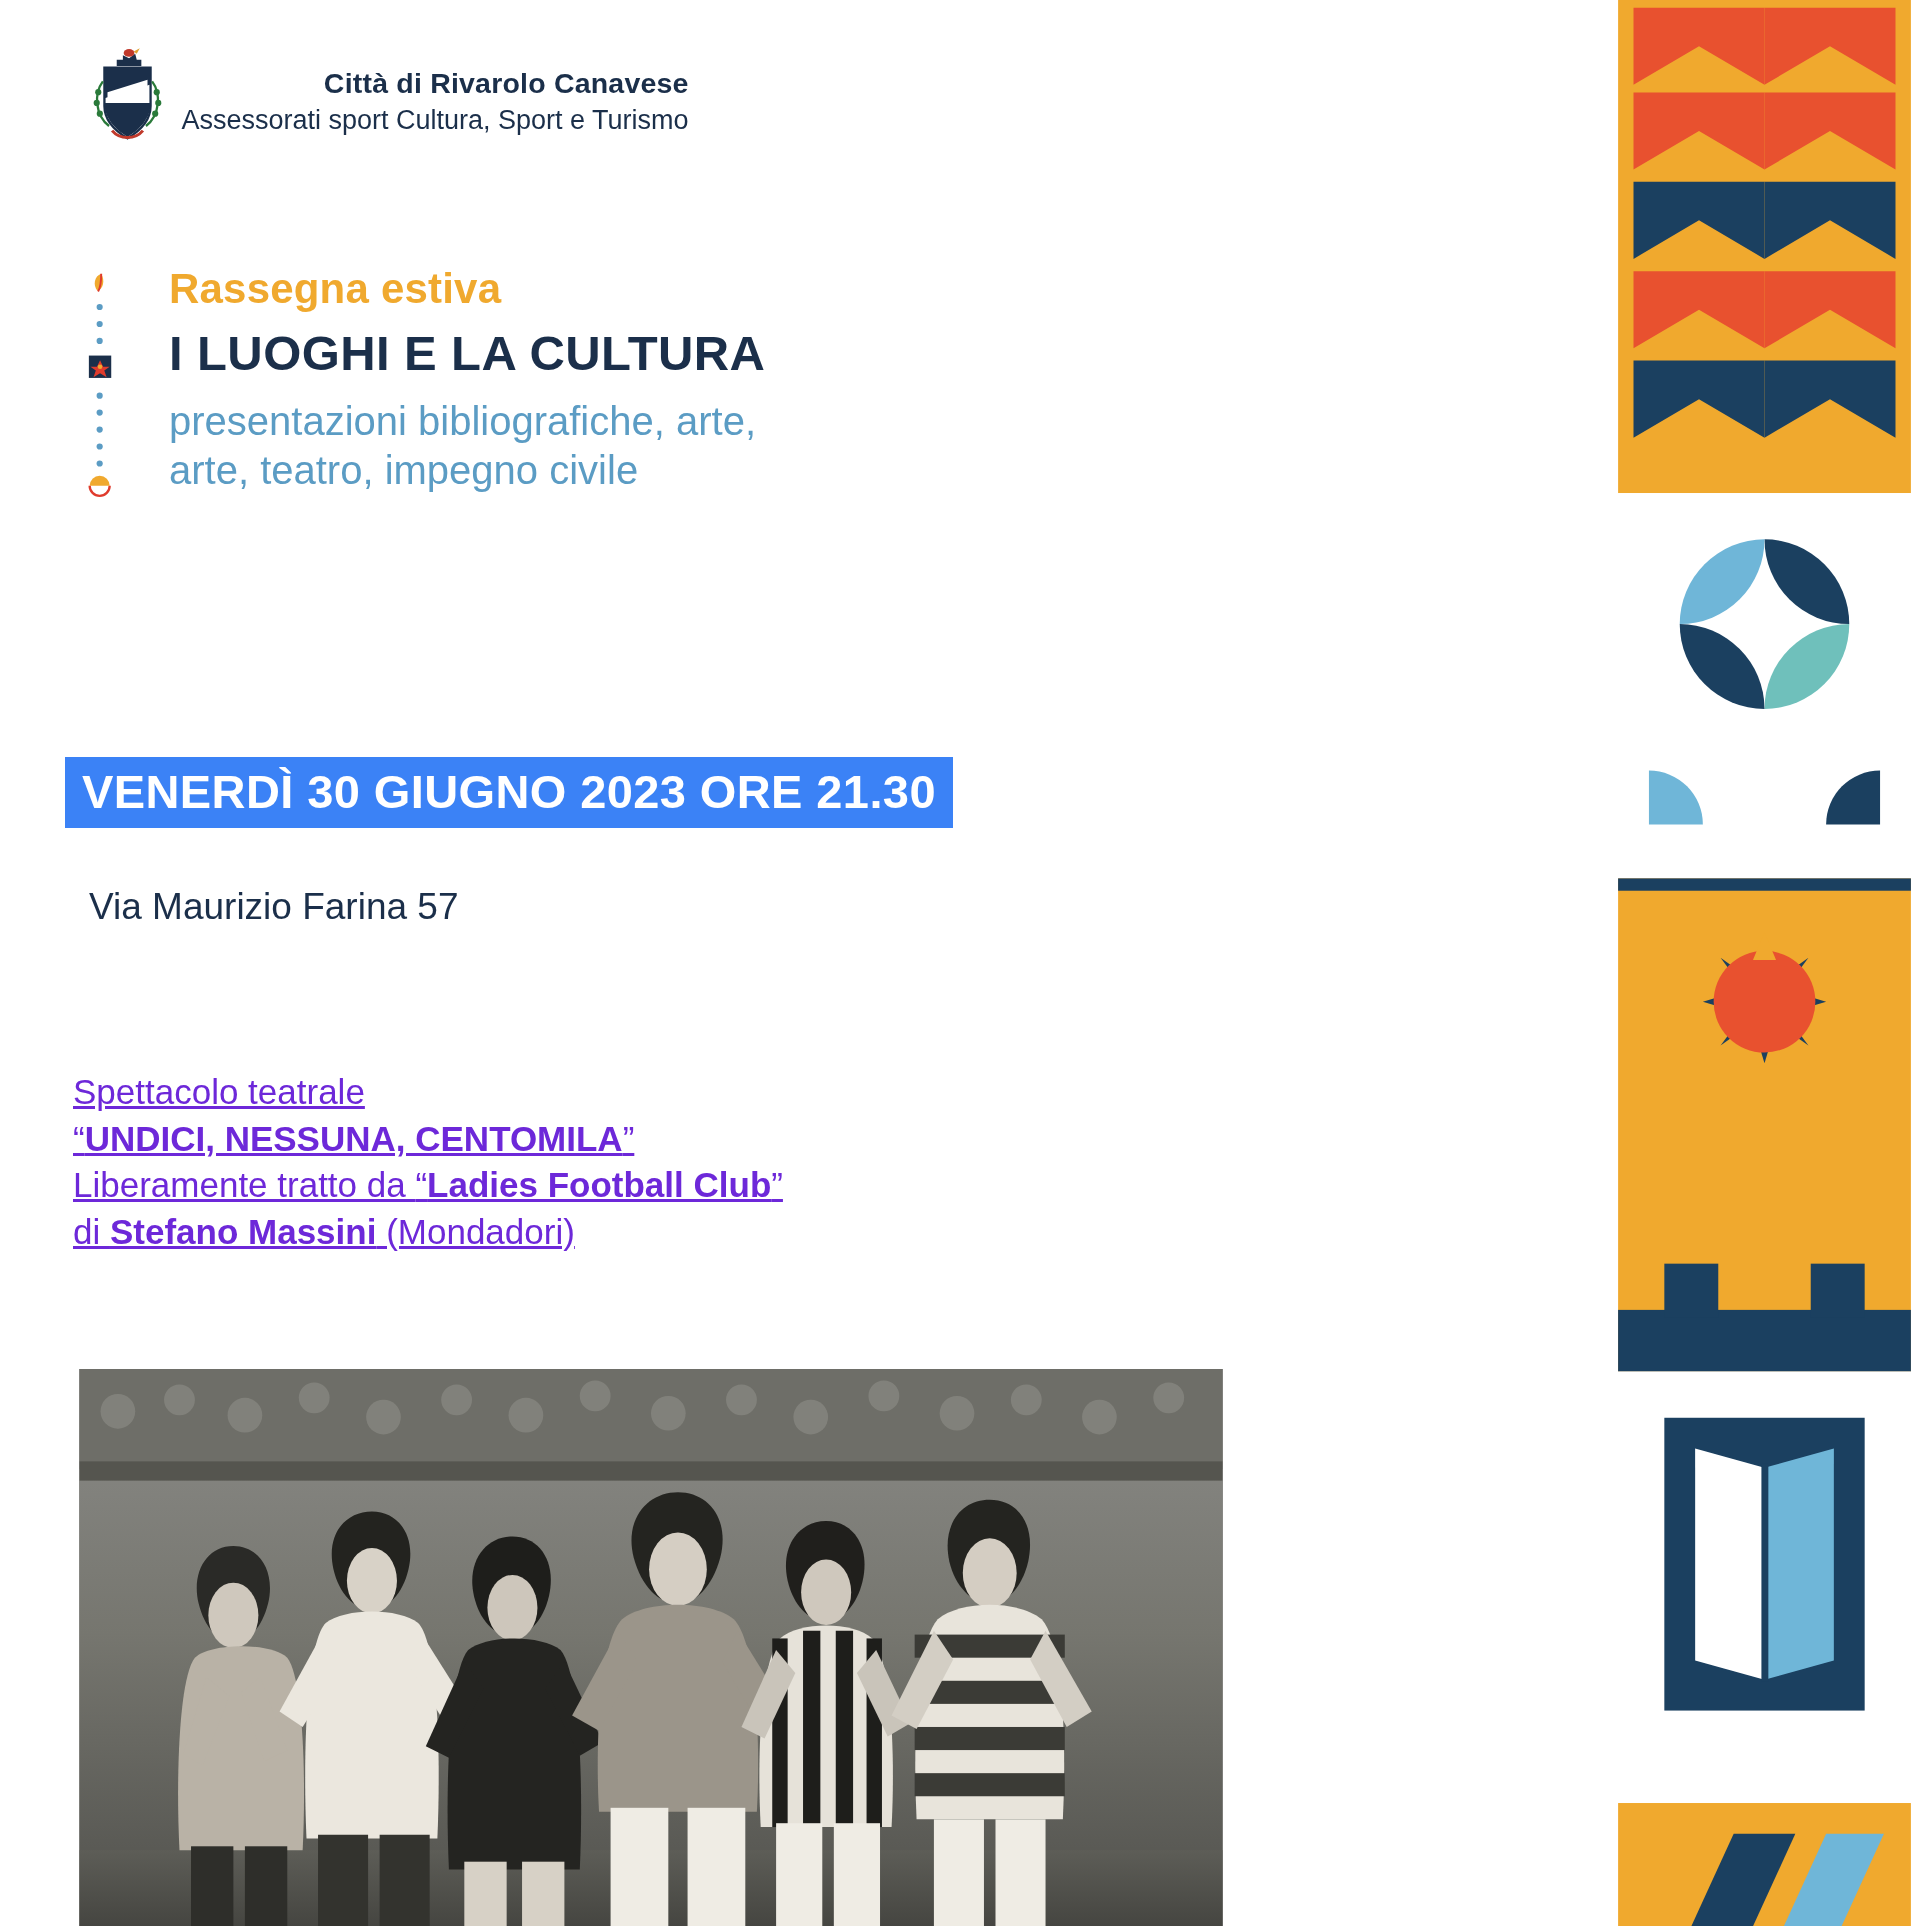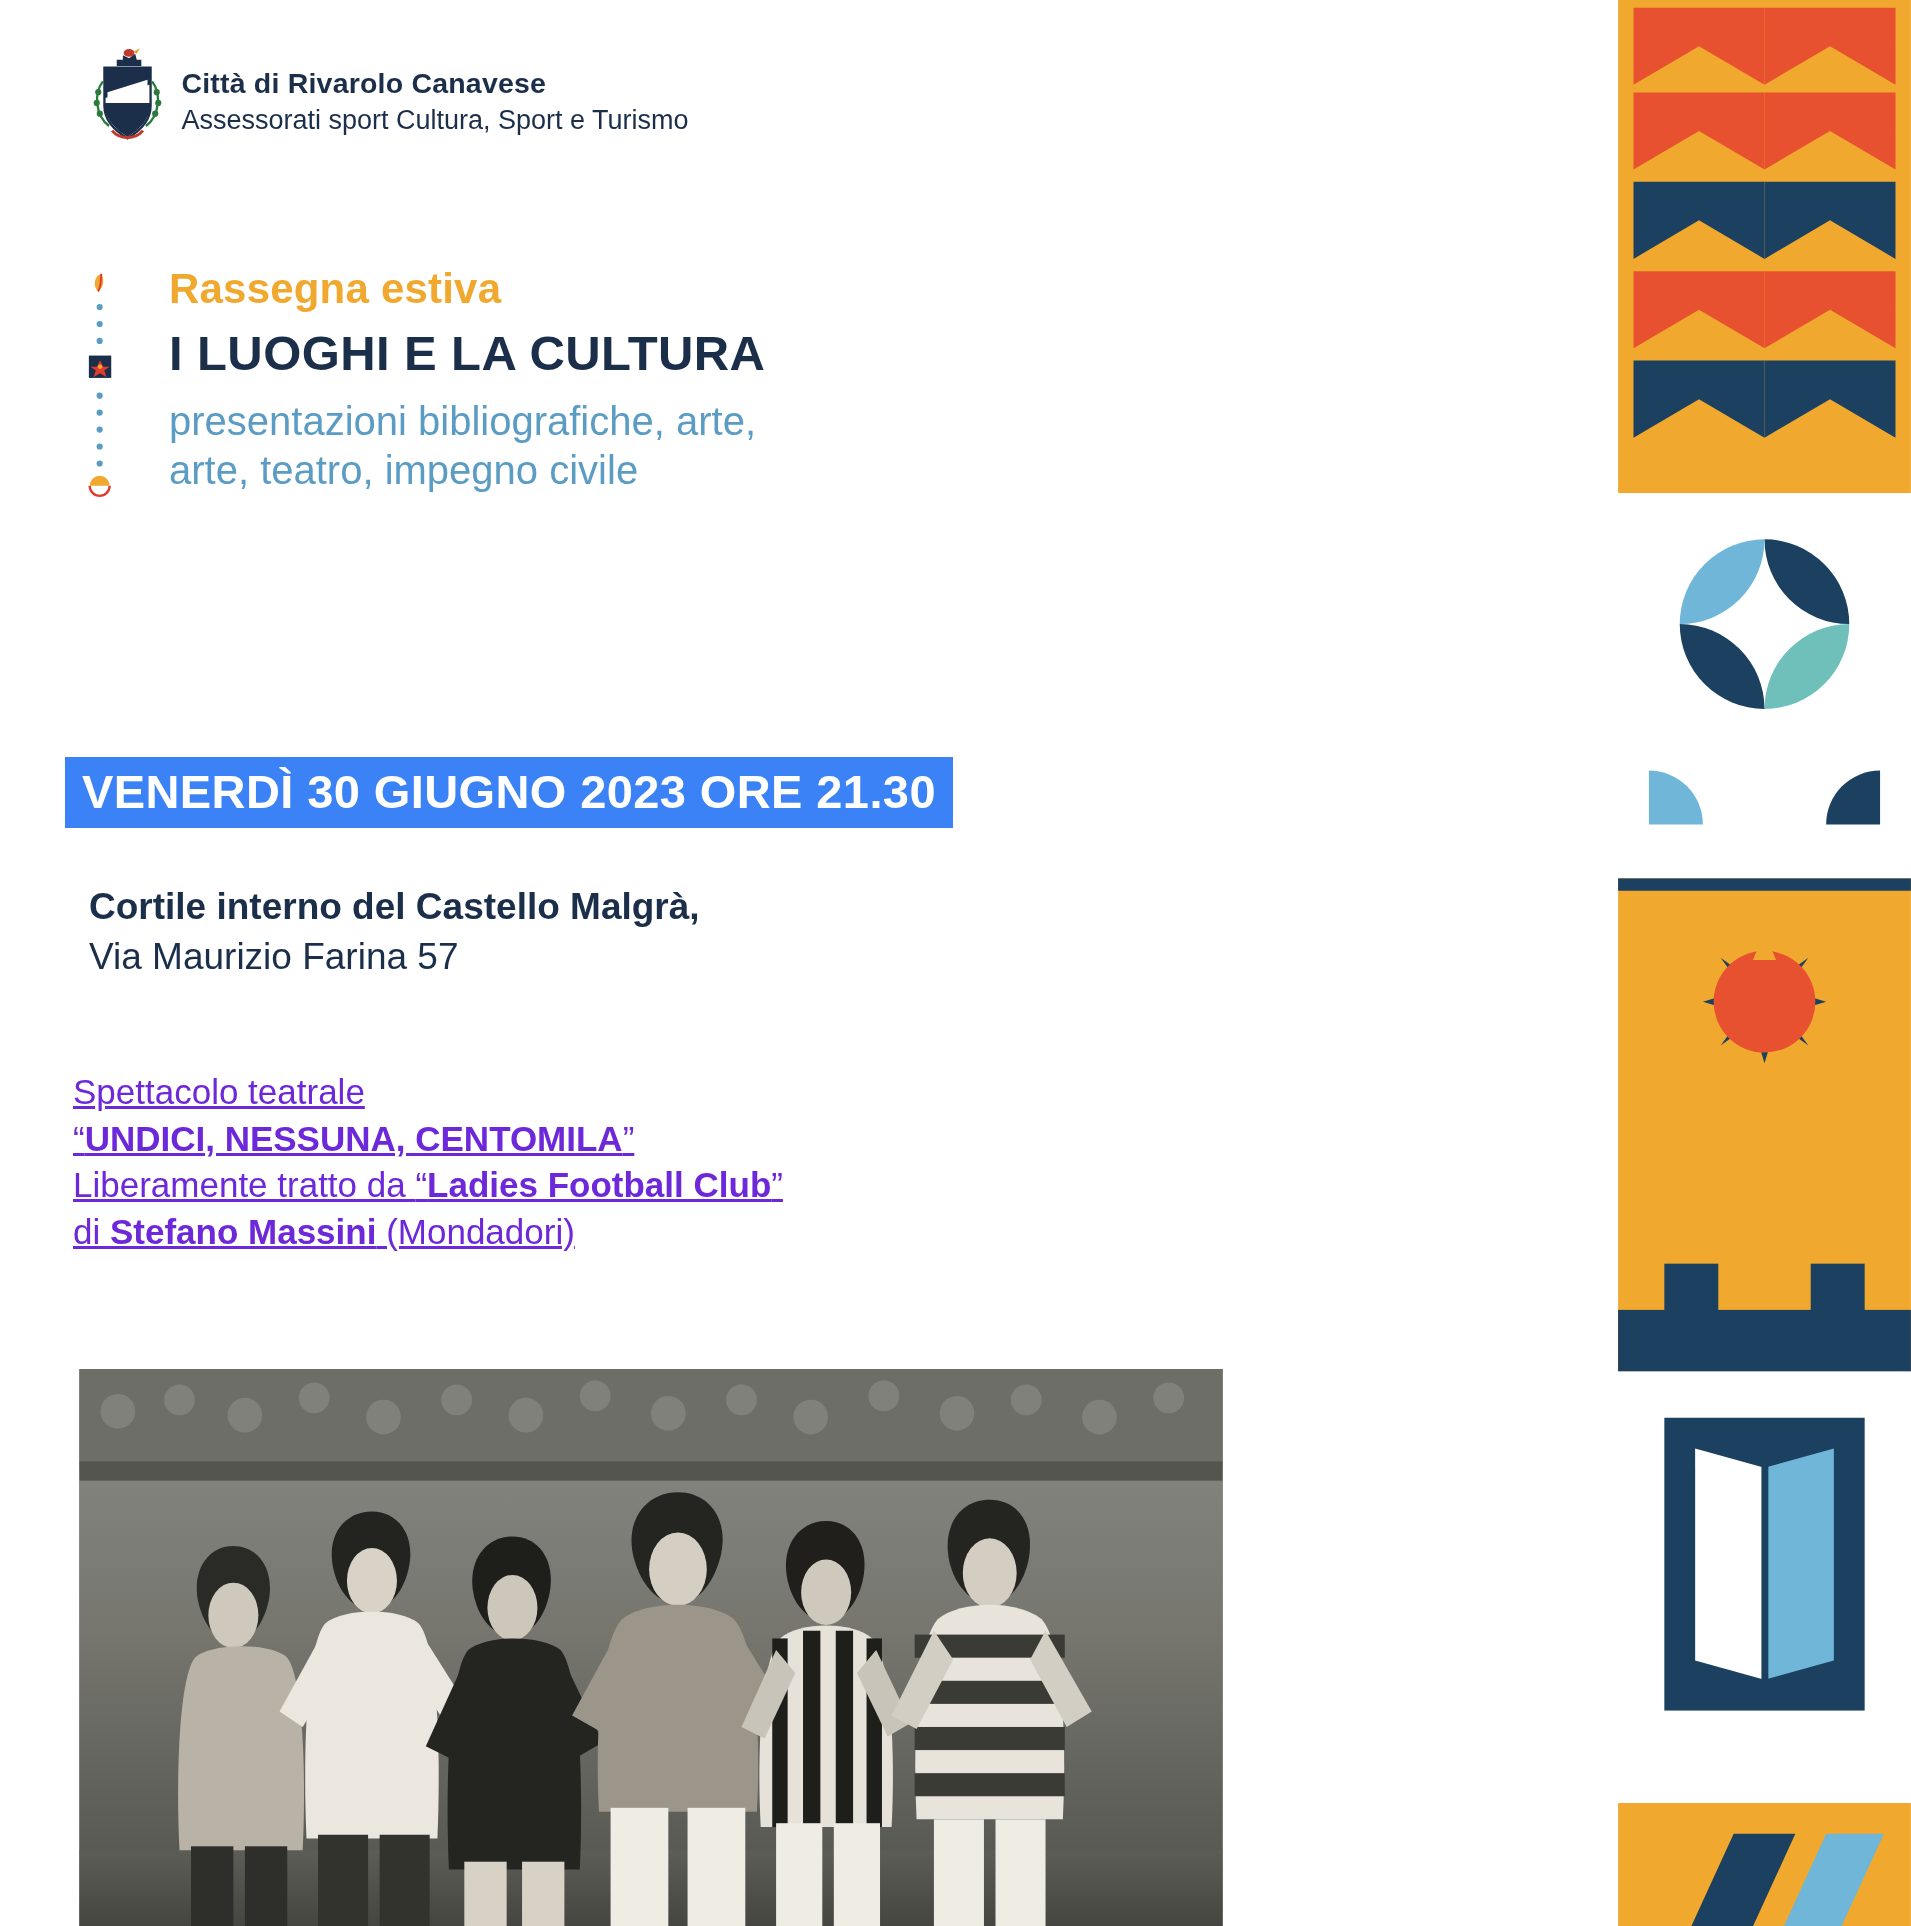--- a/index.html
+++ b/index.html
@@ -32,20 +32,21 @@
   }
 
   
   .header {
     position: absolute;
     left: 89px;
     top: 46px;
     display: flex;
     align-items: center;
     gap: 15.4px;
+    text-align: right;
   }
   .crest {
     width: 77px;
     height: 100px;
     position: relative;
     flex: 0 0 auto;
   }
   .crest svg { display: block; }
   .header-text {
     display: flex;
@@ -240,21 +241,20 @@
       <div class="main-title">I LUOGHI E LA CULTURA</div>
       <div class="subtitle">
         <div>presentazioni bibliografiche, arte,</div>
         <div>arte, teatro, impegno civile</div>
       </div>
     </div>
 
     <div class="date-banner">VENERDÌ 30 GIUGNO 2023 ORE 21.30</div>
 
     <div class="venue">
-      <div class="venue-line">Cortile interno del Castello Malgrà,</div>
       <div class="venue-line thin">Via Maurizio Farina 57</div>
     </div>
 
     <div class="show">
       <div>Spettacolo teatrale</div>
       <div>
         <span>“</span><b>UNDICI, NESSUNA, CENTOMILA</b><span>”</span>
       </div>
       <div>
         <span>Liberamente tratto da </span><span>“</span><b>Ladies Football Club</b><span>”</span>

